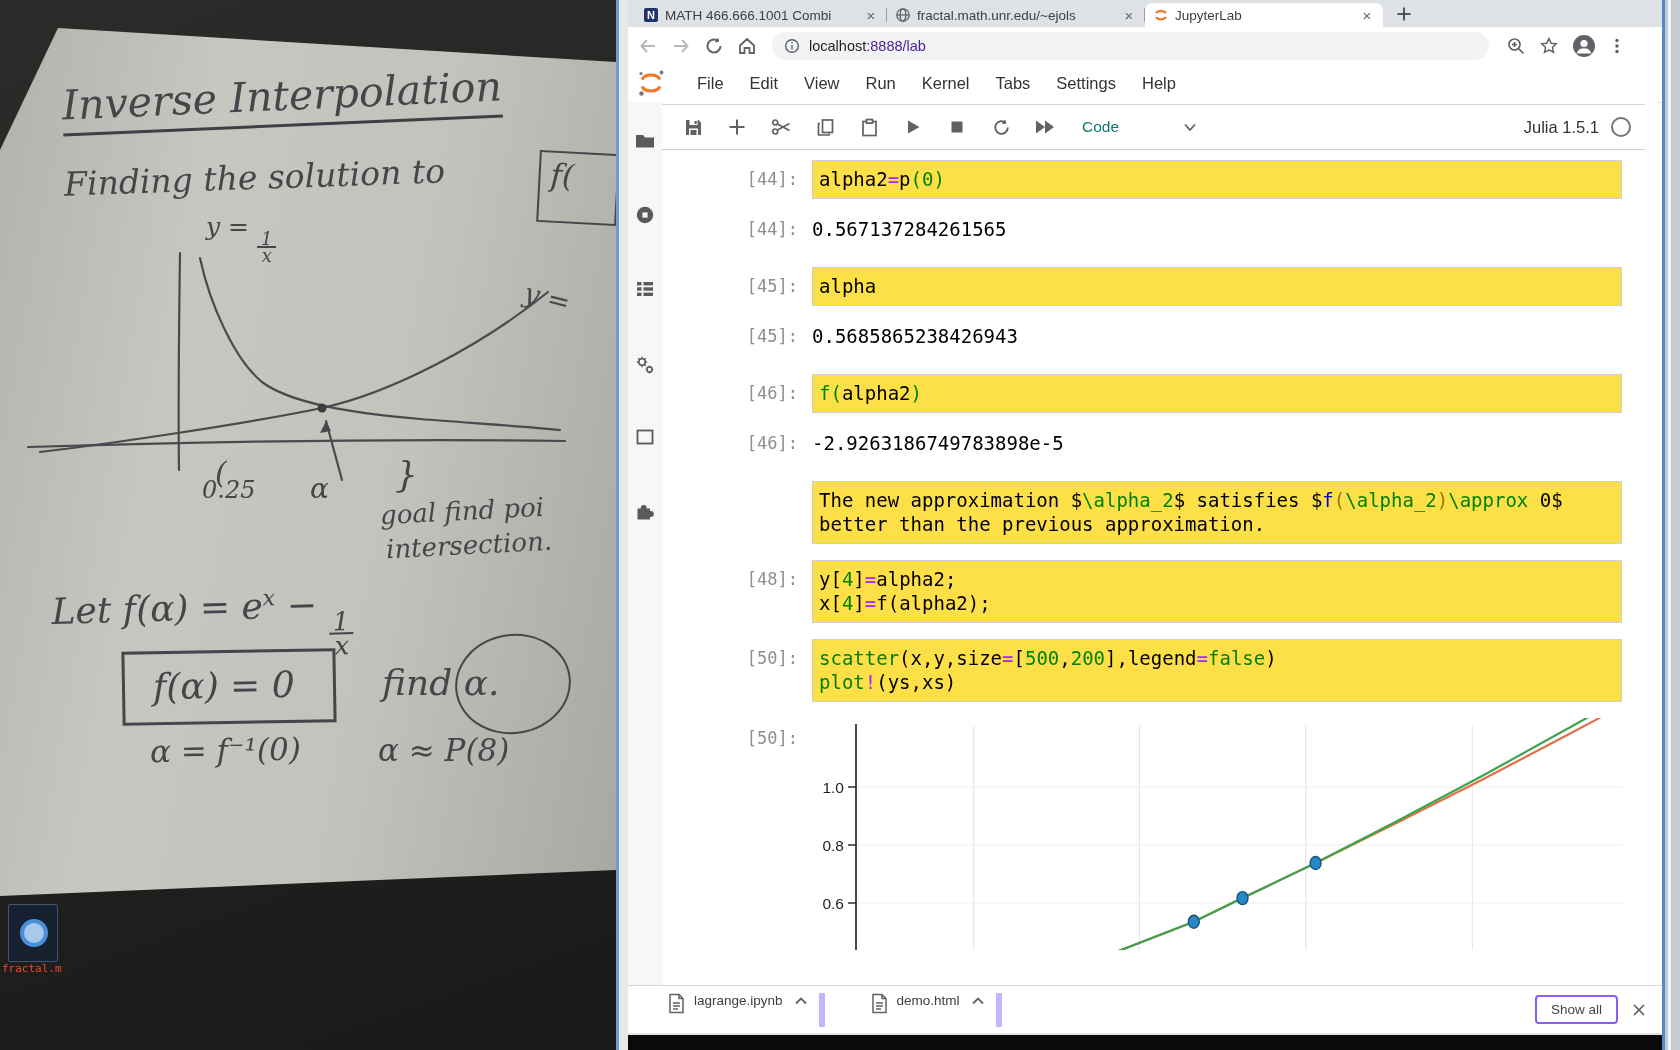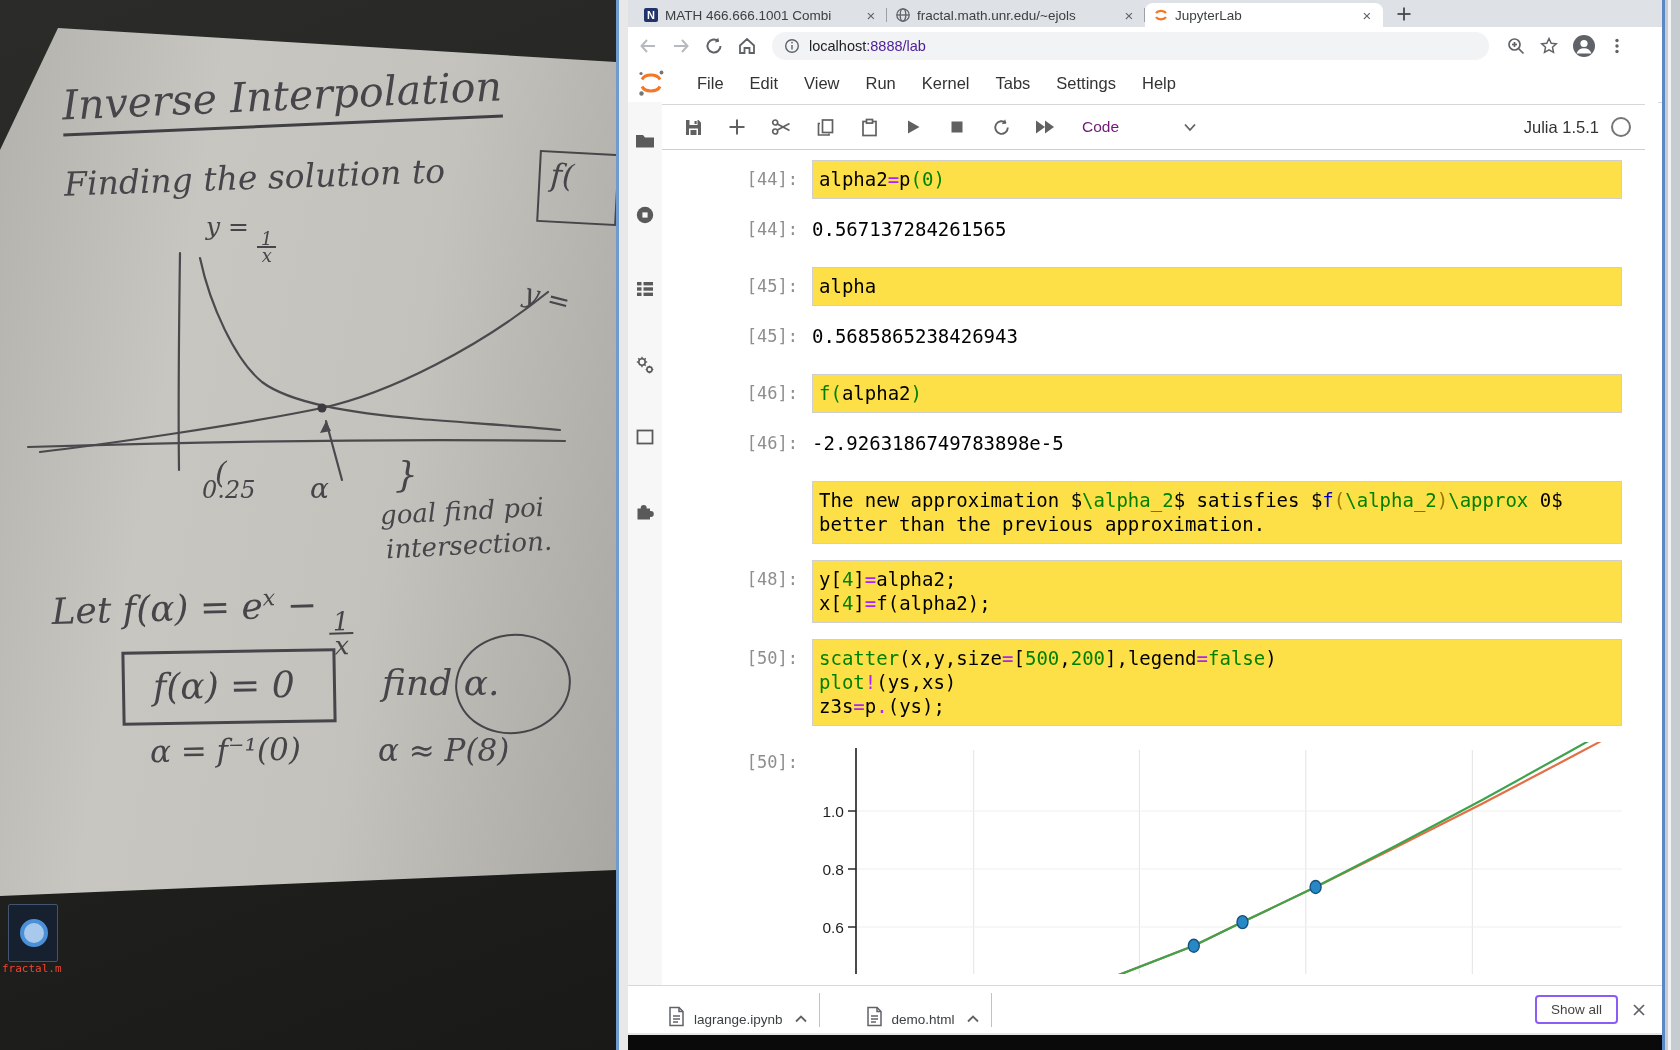--- a/index.html
+++ b/index.html
@@ -39,40 +39,40 @@
   
   #menubar{left:0;top:64px;width:100%;height:38px;background:#fff;border-bottom:1px solid #dadada;display:flex;align-items:center;}
   #menus{display:flex;margin-left:18px;}
   .menu-item{padding:0 13px;font-size:16.5px;color:#333;}
   #jlogo{margin-left:8px;width:30px;height:28px;position:relative;}
   #activity{left:0;top:102px;width:34px;height:883px;background:#f7f7f7;border-right:1px solid #e0e0e0;}
   .act-ic{position:absolute;left:5px;width:24px;height:24px;color:#5a5a5a;display:flex;align-items:center;justify-content:center;}
   #nbpanel{left:34px;top:102px;width:996px;height:883px;background:#fff;}
   #nbtoolbar{left:0;top:2px;width:983px;height:44px;border-bottom:1px solid #cfcfcf;border-top:1px solid #d7d7d7;display:flex;align-items:center;background:#fff;}
   .tb-ic{width:26px;height:26px;margin-left:18px;display:flex;align-items:center;justify-content:center;color:#616161;}
-  #celltype{margin-left:24px;font-size:15.5px;color:#701a75;}
+  #celltype{margin-left:24px;font-size:15.5px;color:#0f766e;}
   #celltype-chev{margin-left:72px;color:#616161;}
   #kernelname{margin-left:auto;font-size:16.5px;color:#333;}
   #kernelstat{width:16px;height:16px;border:2px solid #757575;border-radius:50%;margin:0 14px 0 12px;}
   #cells{left:0;top:48px;width:983px;height:835px;overflow:hidden;padding-top:10px;box-sizing:border-box;}
   .cellrow{display:flex;}
   .gutter{width:150px;flex:none;text-align:right;padding-right:14px;box-sizing:border-box;
           color:#8e8e8e;font:17px/24px "DejaVu Sans Mono",monospace;}
   .inbox{flex:1;margin-right:23px;background:#fde047;border:1px solid #cfcfcf;padding:6px 4px 7px 6px;
          font:19px/24px "DejaVu Sans Mono",monospace;}
   .codeline{white-space:pre-wrap;}
   .outtext{font:19px/24px "DejaVu Sans Mono",monospace;color:#000;padding-top:2px;}
   .t{color:#000}.g{color:#008000}.o{color:#aa22ff}.b{color:#0000cc}.br{color:#997700}
   .mb-in{margin-bottom:16px}.mb-out{margin-bottom:26px}
   .plotwrap{flex:1;height:232px;position:relative;overflow:hidden;margin-right:23px;}
   #nbscroll{left:1017px;top:48px;width:13px;height:835px;background:#f3f3f3;}
   
   #shelf{left:0;top:985px;width:100%;height:48px;background:#fff;border-top:1px solid #d7d7d7;
          display:flex;align-items:center;box-sizing:border-box;}
-  .dl-item{display:flex;align-items:flex-end;height:34px;padding:0 10px;border-right:1px solid #c4b5fd;}
+  .dl-item{display:flex;align-items:flex-start;height:34px;padding:0 10px;border-right:6px solid #c4b5fd;}
   .dl-name{font-size:13.5px;color:#3c4043;margin:0 10px 0 9px;}
   .dl-caret{color:#5f6368;}
   #showall{margin-left:auto;font-size:13.5px;color:#444;border:2px solid #8b5cf6;border-radius:4px;padding:5px 14px;}
   #shelfx{color:#5f6368;font-size:17px;margin:0 16px 0 14px;}
   #belowshelf{left:0;top:1033px;width:100%;height:17px;background:#0a0a0a;border-top:2px solid #e6e6e6;}
   svg{display:block;}
 </style>
 </head>
 <body>
 
@@ -437,21 +437,20 @@
           <div class="inbox">
             <div class="codeline"><span class="t">y[</span><span class="g">4</span><span class="t">]</span><span class="o">=</span><span class="t">alpha2;</span></div>
             <div class="codeline"><span class="t">x[</span><span class="g">4</span><span class="t">]</span><span class="o">=</span><span class="t">f(alpha2);</span></div>
           </div>
         </div>
         <div class="cellrow mb-in">
           <div class="gutter" style="padding-top: 7px;">[50]:</div>
           <div class="inbox">
             <div class="codeline"><span class="g">scatter</span><span class="t">(x,y,size</span><span class="o">=</span><span class="t">[</span><span class="g">500</span><span class="t">,</span><span class="g">200</span><span class="t">],legend</span><span class="o">=</span><span class="g">false</span><span class="t">)</span></div>
             <div class="codeline"><span class="g">plot</span><span class="o">!</span><span class="t">(ys,xs)</span></div>
-            <div class="codeline"><span class="t">z3s</span><span class="o">=</span><span class="t">p</span><span class="o">.</span><span class="t">(ys);</span></div>
           </div>
         </div>
         <div class="cellrow">
           <div class="gutter" style="padding-top: 8px;">[50]:</div>
           <div class="plotwrap">
             <svg width="833" height="232">
               <line x1="161.7" y1="8" x2="161.7" y2="232" stroke="#e3e3e3" stroke-width="1"></line>
               <line x1="327.4" y1="8" x2="327.4" y2="232" stroke="#e3e3e3" stroke-width="1"></line>
               <line x1="493.8" y1="8" x2="493.8" y2="232" stroke="#e3e3e3" stroke-width="1"></line>
               <line x1="660.3" y1="8" x2="660.3" y2="232" stroke="#e3e3e3" stroke-width="1"></line>

